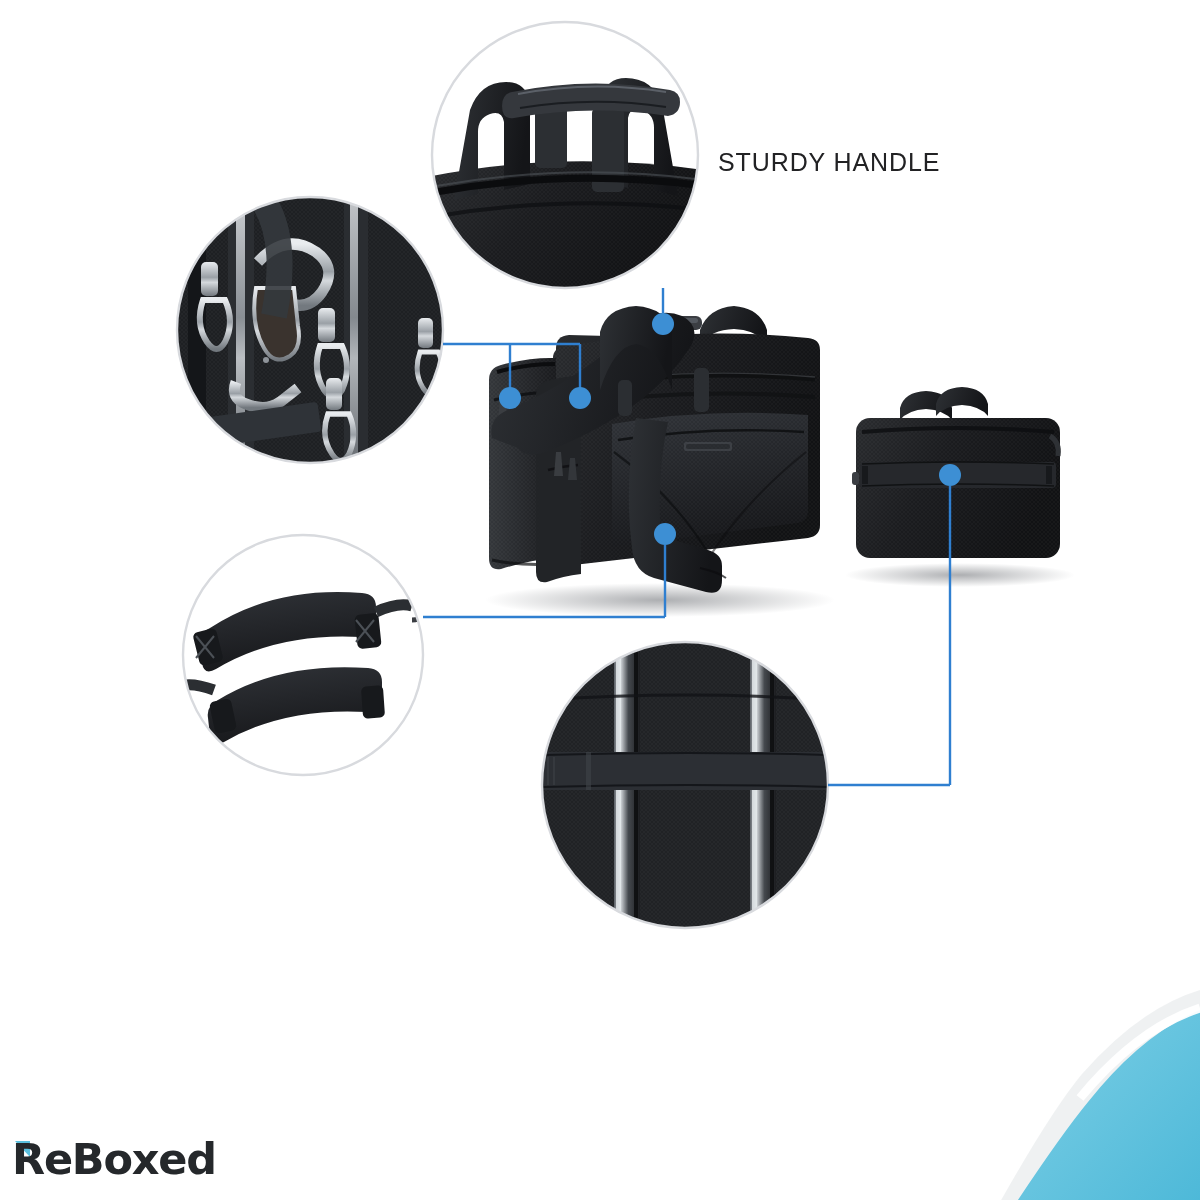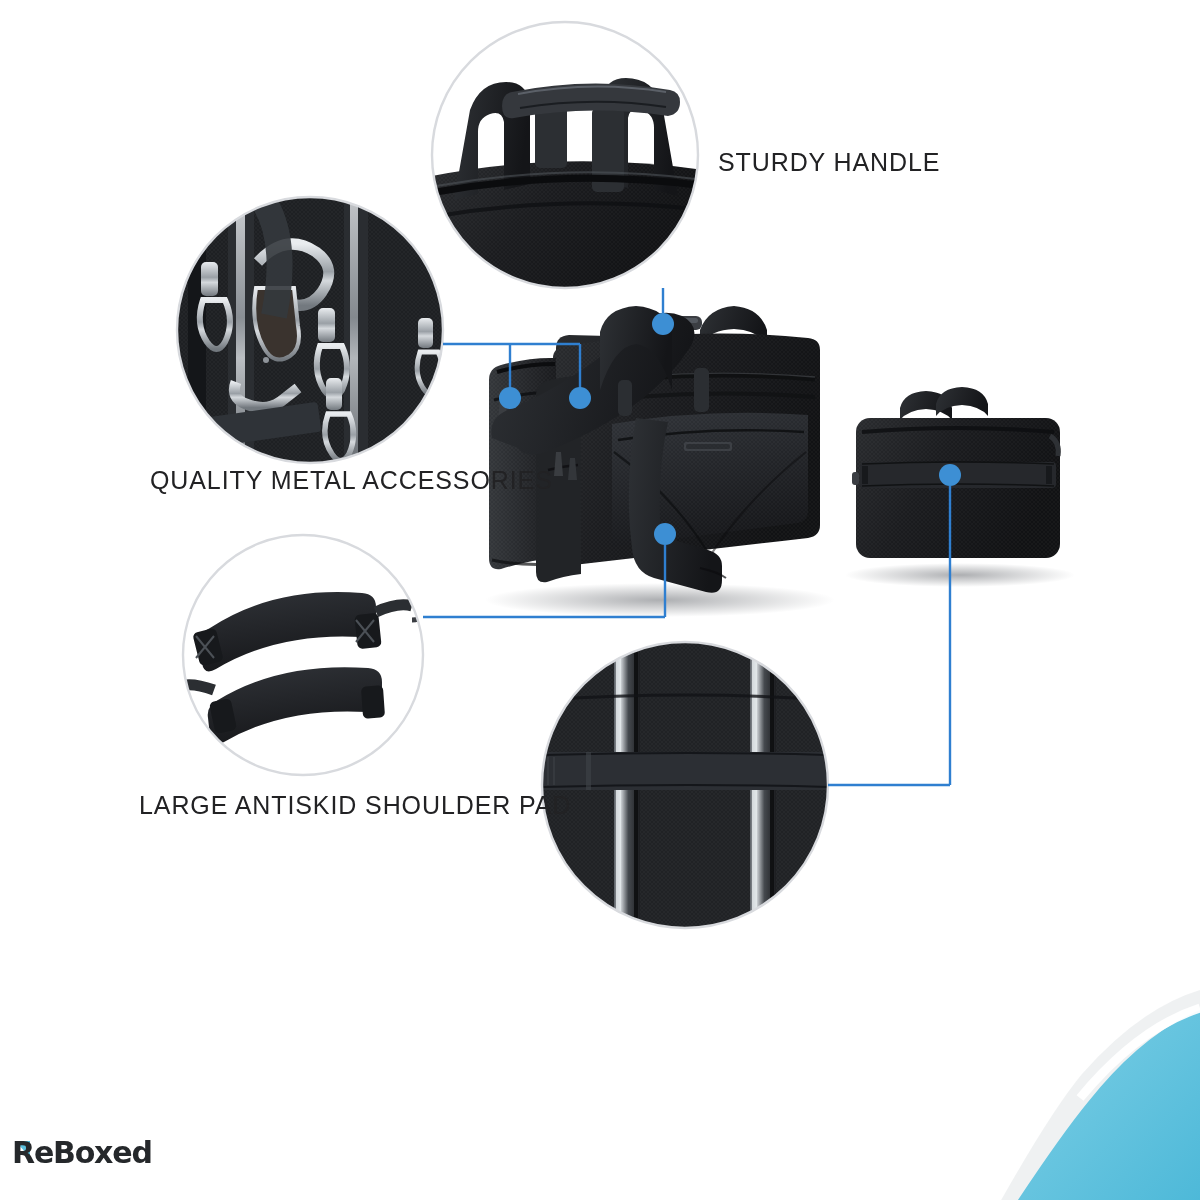--- a/index.html
+++ b/index.html
@@ -34,21 +34,21 @@
 
   
   #brand-logo {
     position:absolute;
     left:12px; top:1138px;
     z-index:6;
     display:flex; align-items:center;
   }
   #brand-logo .wordmark {
     font-family:"DejaVu Sans", sans-serif;
-    font-size:30px;
+    font-size:43px;
     font-weight:bold;
     color:#25282b;
     letter-spacing:-1.2px;
     line-height:1;
   }
   #brand-logo .fold {
     position:absolute;
     left:3px; top:3px;
     width:0; height:0;
     border-left:15px solid transparent;
@@ -345,23 +345,21 @@
 
     <g>
       <path d="M828 785 L950 785" fill="none" stroke="#2f7fd0" stroke-width="2.4"></path>
       <path d="M950 785 L950 486" fill="none" stroke="#2f7fd0" stroke-width="2.4"></path>
       <circle cx="950" cy="475" r="11" fill="#3d8fd4"></circle>
     </g>
   </svg>
 
   <div class="callout-label" id="label-sturdy-handle">STURDY HANDLE</div>
 
-  <div class="callout-label" id="label-metal">QUALITY METAL ACCESSORIES</div>
-
-  <div class="callout-label" id="label-shoulder-pad">LARGE ANTISKID SHOULDER PAD</div>
+
 
 
   <div id="brand-logo">
     <span class="fold"></span>
     <span class="wordmark">ReBoxed</span>
   </div>
 
 </div>
 
 </body></html>

